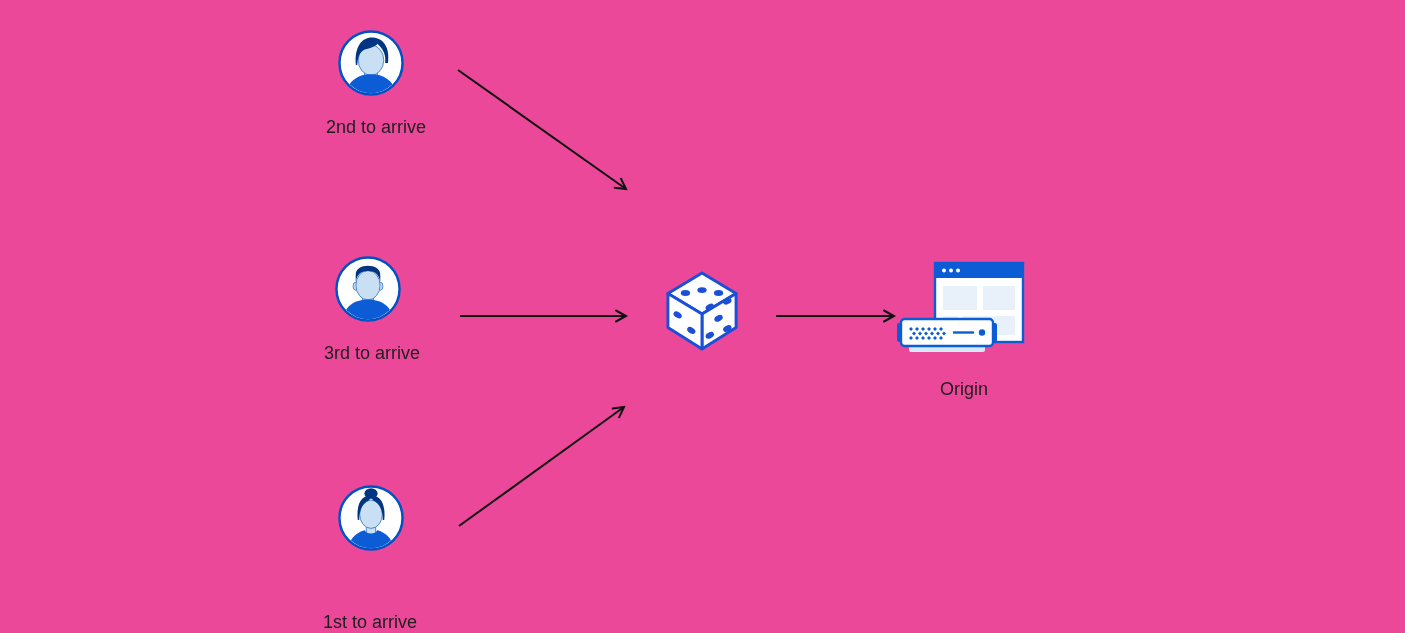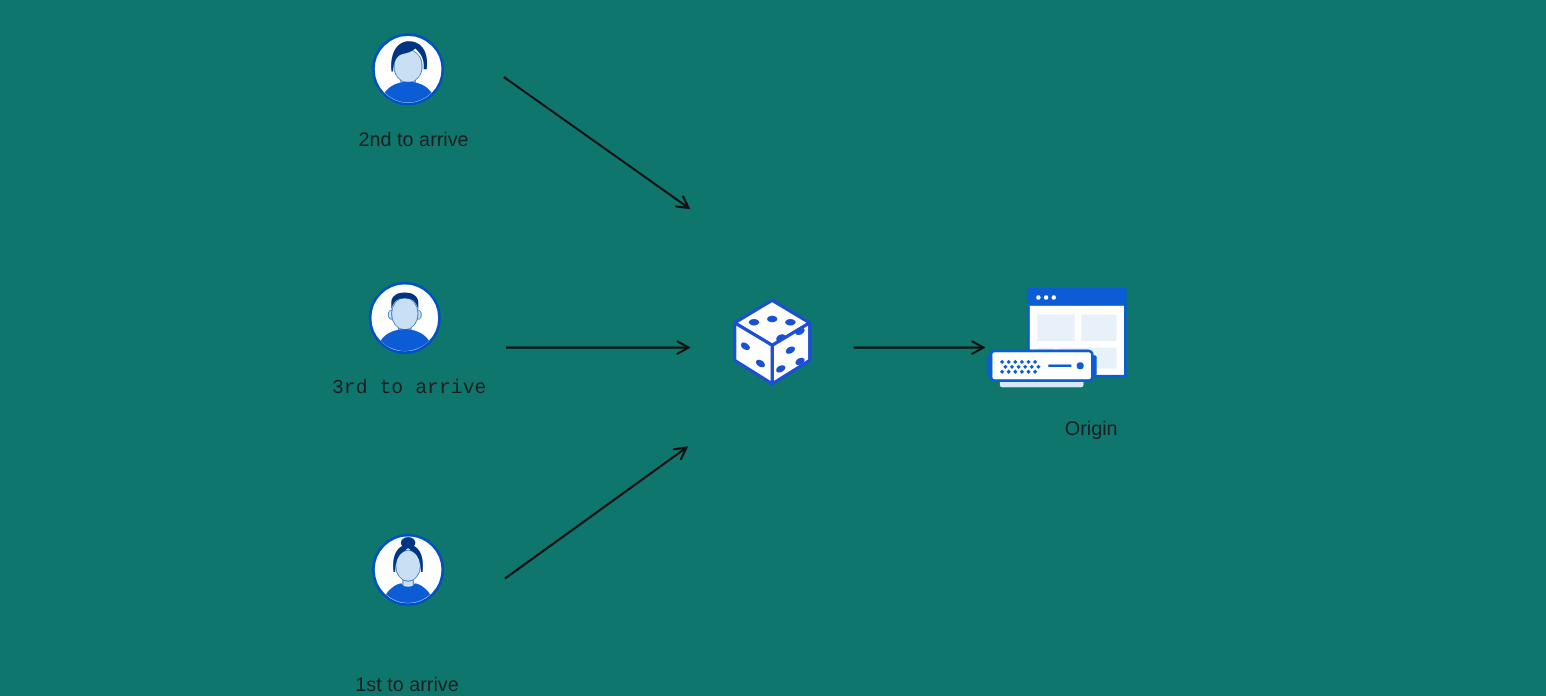--- a/index.html
+++ b/index.html
@@ -5,21 +5,21 @@
   html, body {
     margin: 0;
     padding: 0;
     background: #ffffff;
     font-family: "Liberation Sans", sans-serif;
   }
   .canvas {
     position: relative;
     width: 1405px;
     height: 633px;
-    background: #0f766e;
+    background: #ec4899;
     overflow: hidden;
   }
   .abs { position: absolute; }
   .node-label {
     position: absolute;
     transform: translateX(-50%);
     font-size: 18px;
     line-height: 20px;
     color: #1e1e1e;
     white-space: nowrap;
@@ -78,21 +78,21 @@
       <g clip-path="url(#clipB)">
         <ellipse cx="23" cy="33" rx="2.8" ry="4.2" fill="#c9e0f4" stroke="#3a77c6" stroke-width="0.9"></ellipse>
         <ellipse cx="49" cy="33" rx="2.8" ry="4.2" fill="#c9e0f4" stroke="#3a77c6" stroke-width="0.9"></ellipse>
         <rect x="30" y="42" width="12" height="11" fill="#c9e0f4" stroke="#3a77c6" stroke-width="0.9"></rect>
         <ellipse cx="36" cy="32" rx="12.8" ry="15.5" fill="#c9e0f4" stroke="#3a77c6" stroke-width="0.9"></ellipse>
         <path d="M23,28 L23,21 C23,14.5 29,11.5 36,11.5 C43,11.5 49,14.5 49,21 L49,28 C47,20 43,17 36,17 C29,17 25,20 23,28 Z" fill="#003681"></path>
         <path d="M8,72 C10,54 22,47 36,47 C50,47 62,54 64,72 Z" fill="#0b5cd5"></path>
       </g>
     </svg>
   </div>
-  <div class="node-label" style="left:372px; top:343px;font-family:Liberation Mono, monospace;">3rd to arrive</div>
+  <div class="node-label" style="left:372px; top:343px;">3rd to arrive</div>
 
   <div class="abs" style="left:337px; top:484px;">
     <svg width="68" height="68" viewBox="0 0 72 72">
       <defs>
           <clipPath id="clipC">
             <circle cx="36" cy="36" r="32"></circle>
           </clipPath>
         </defs>
       <circle cx="36" cy="36" r="33.4" fill="#ffffff" stroke="#0051c3" stroke-width="2.6"></circle>
       <g clip-path="url(#clipC)">
@@ -154,15 +154,15 @@
 
       <path fill="#0b5cd5" d="
         M14,67 l2,2 -2,2 -2,-2 Z  M20,67 l2,2 -2,2 -2,-2 Z  M26,67 l2,2 -2,2 -2,-2 Z  M32,67 l2,2 -2,2 -2,-2 Z  M38,67 l2,2 -2,2 -2,-2 Z  M44,67 l2,2 -2,2 -2,-2 Z
         M17,71.5 l2,2 -2,2 -2,-2 Z  M23,71.5 l2,2 -2,2 -2,-2 Z  M29,71.5 l2,2 -2,2 -2,-2 Z  M35,71.5 l2,2 -2,2 -2,-2 Z  M41,71.5 l2,2 -2,2 -2,-2 Z  M47,71.5 l2,2 -2,2 -2,-2 Z
         M14,76 l2,2 -2,2 -2,-2 Z  M20,76 l2,2 -2,2 -2,-2 Z  M26,76 l2,2 -2,2 -2,-2 Z  M32,76 l2,2 -2,2 -2,-2 Z  M38,76 l2,2 -2,2 -2,-2 Z  M44,76 l2,2 -2,2 -2,-2 Z"></path>
 
       <line x1="56" y1="72.5" x2="77" y2="72.5" stroke="#0b5cd5" stroke-width="2.4"></line>
       <circle cx="85" cy="72.5" r="3.2" fill="#0b5cd5"></circle>
     </svg>
   </div>
-  <div class="node-label" style="left:992px; top:379px;">Origin</div>
+  <div class="node-label" style="left:964px; top:379px;">Origin</div>
 
 </div>
 
 </body></html>

